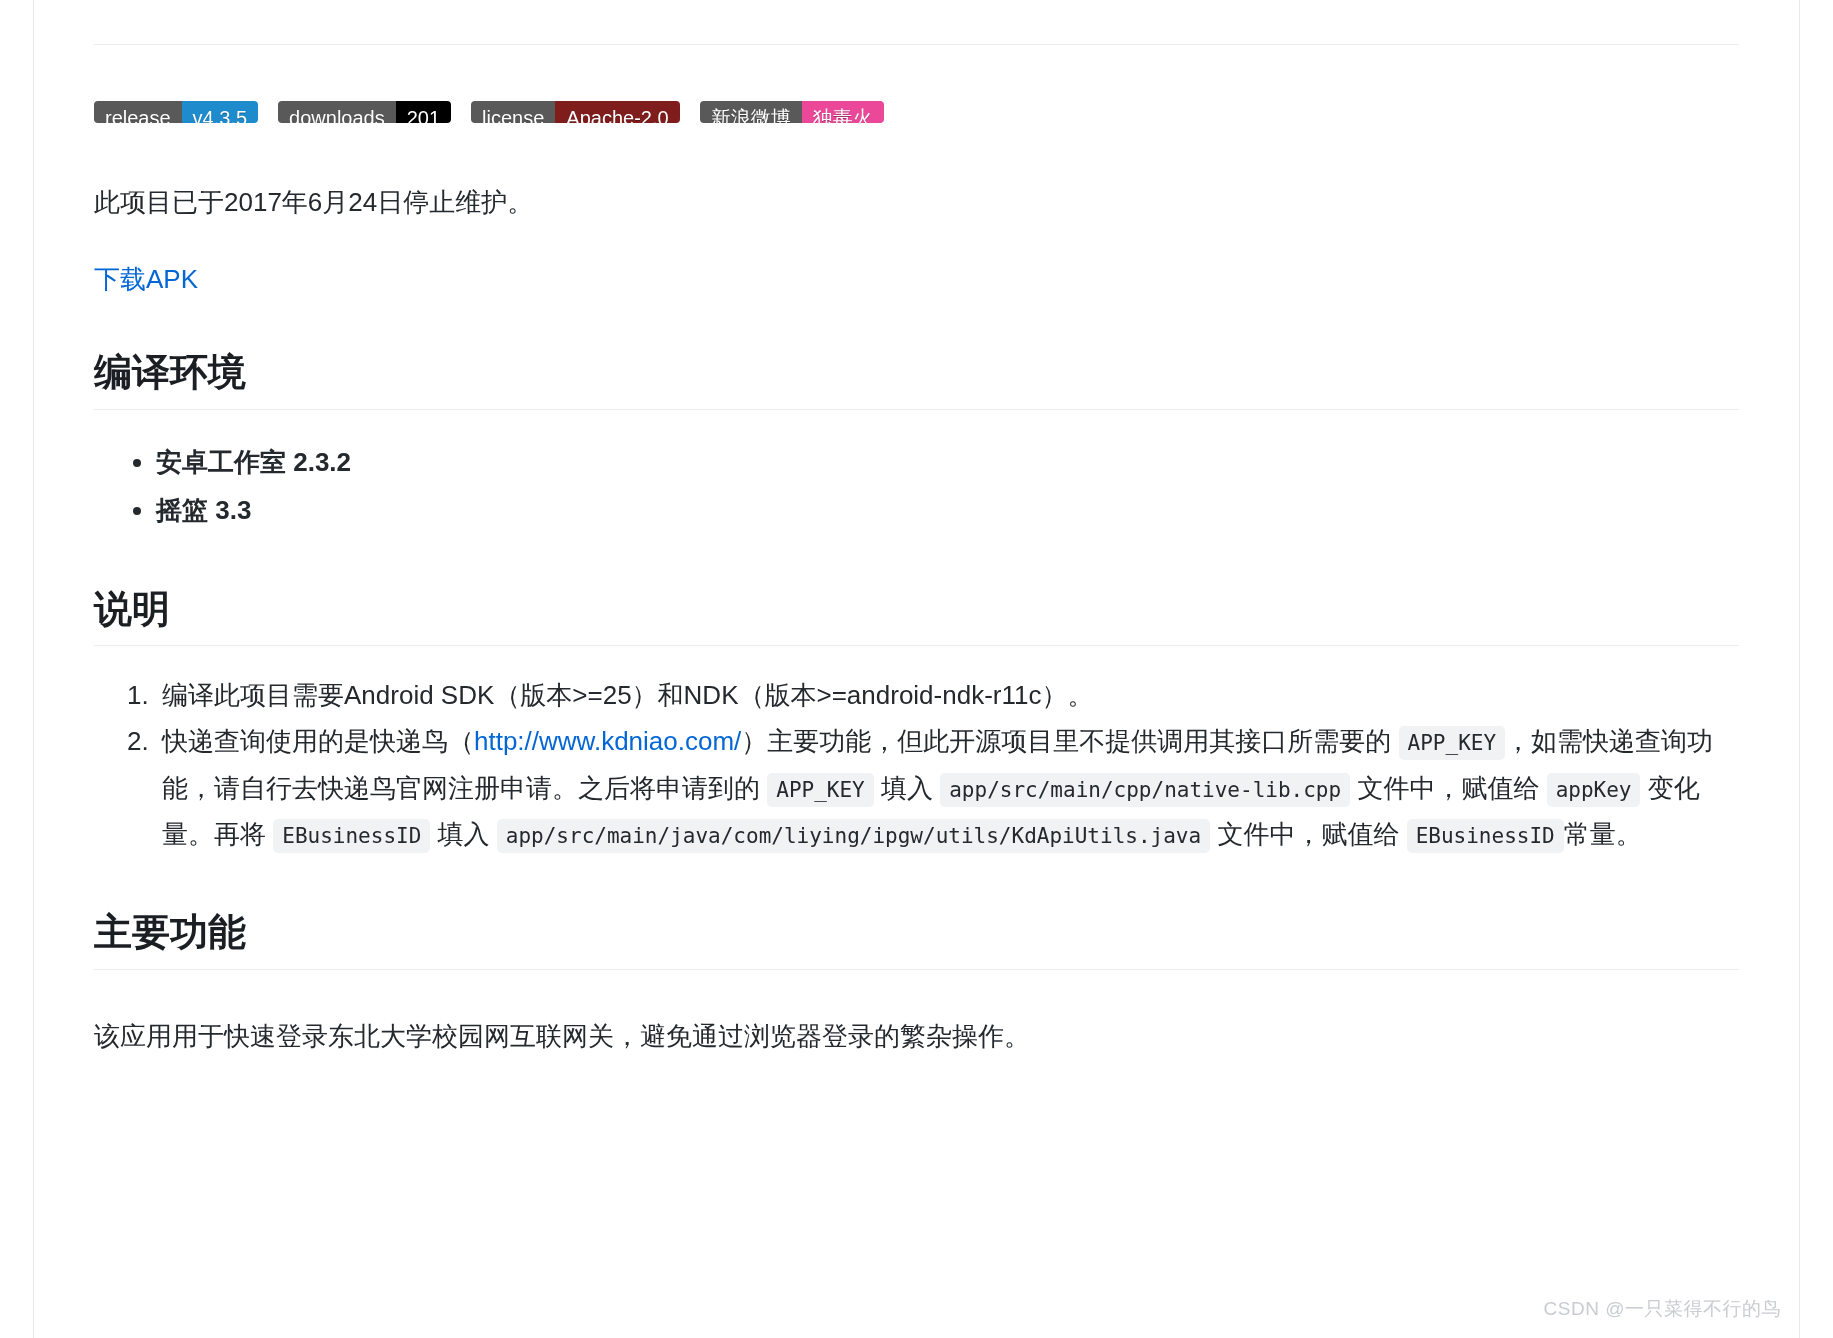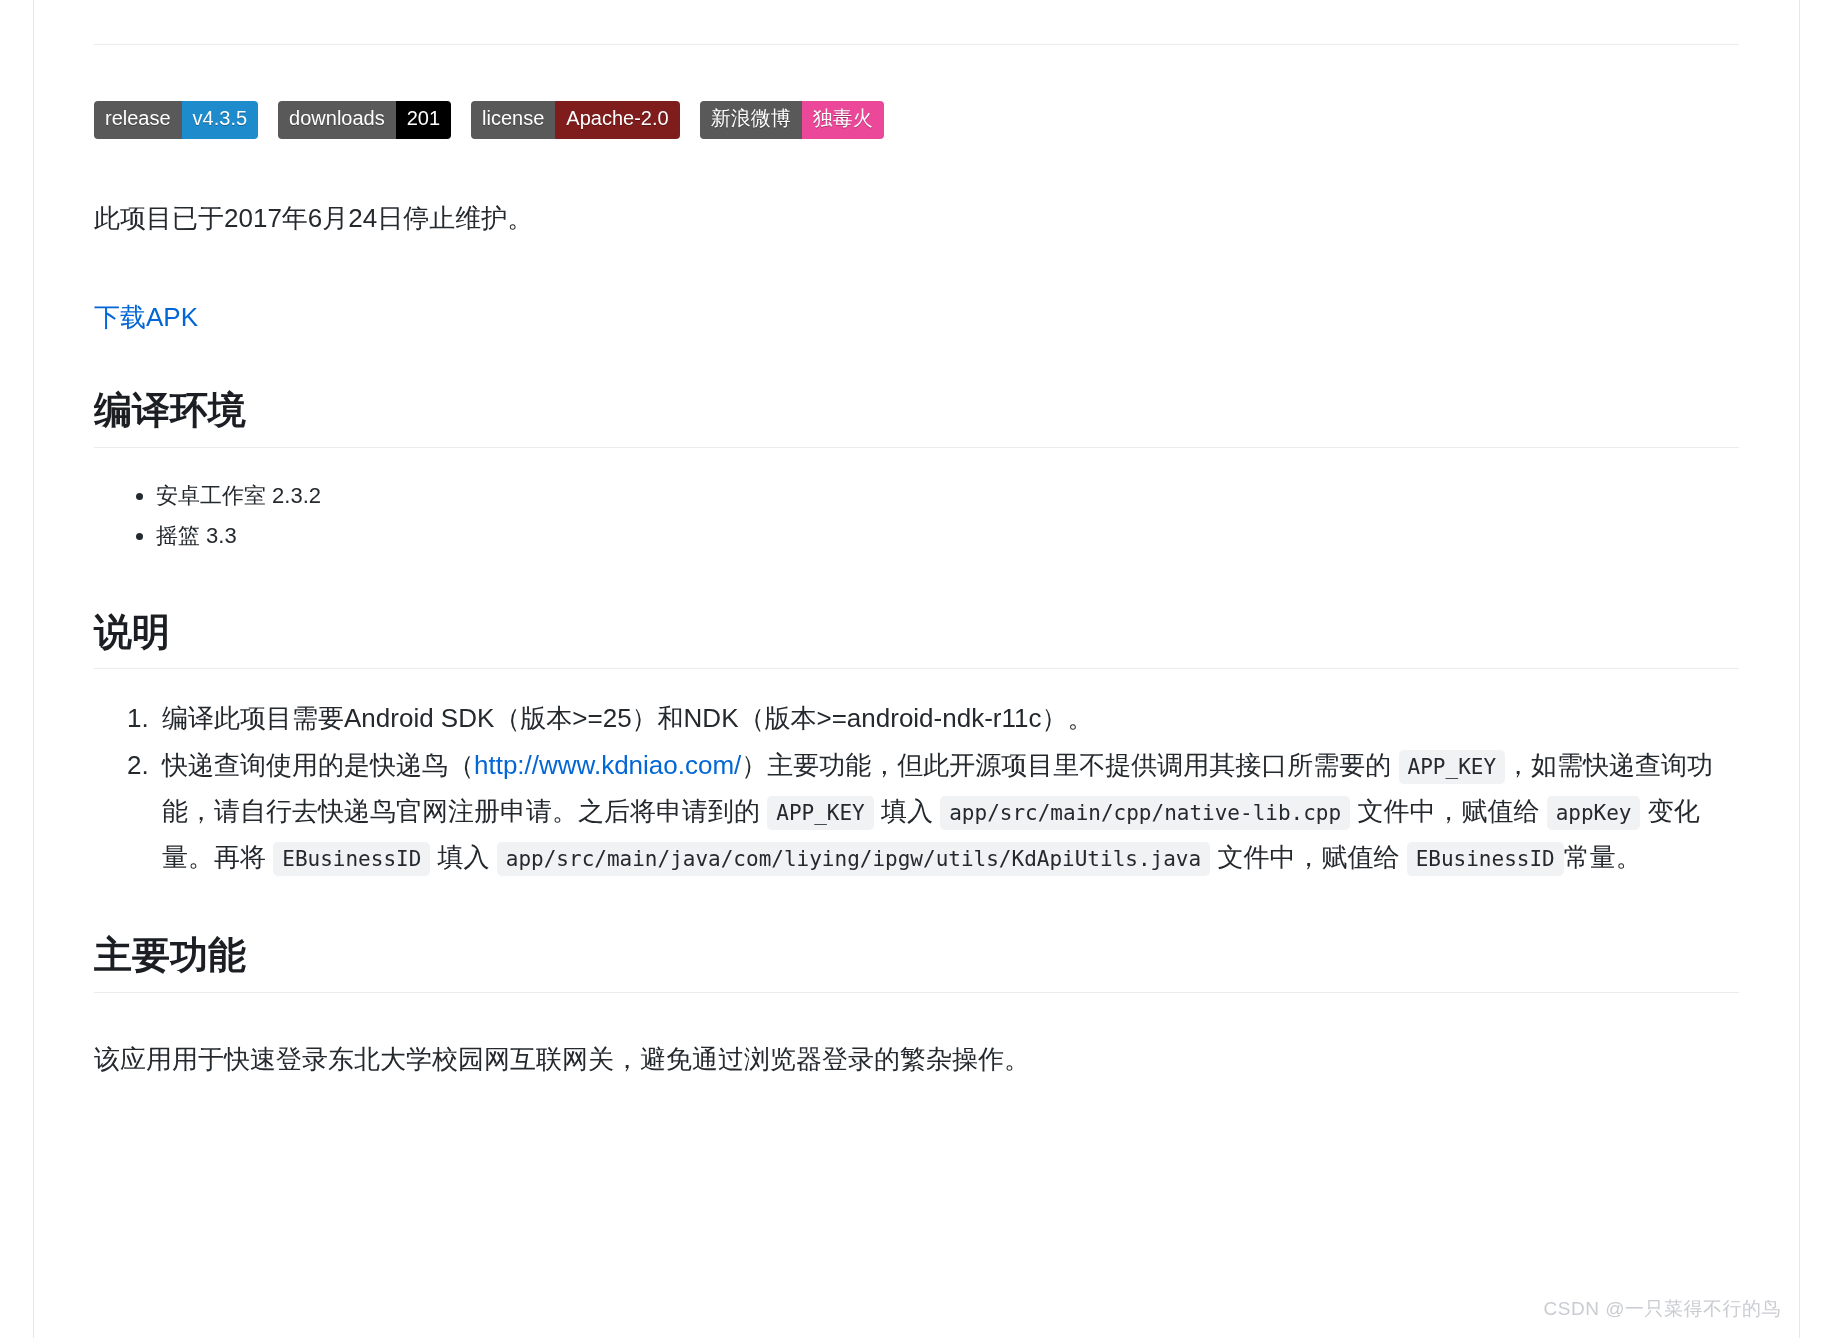--- a/index.html
+++ b/index.html
@@ -58,21 +58,21 @@
 
   
   .badges {
     display: flex;
     align-items: center;
     gap: 20px;
     margin: 56px 0 0 0;
   }
   .badge {
     display: inline-flex;
-    height: 38px;
+    height: 22px;
     border-radius: 4px;
     overflow: hidden;
     font-size: 20px;
     line-height: 35px;
     color: #ffffff;
     text-shadow: 0 1px 0 rgba(1,1,1,.3);
     white-space: nowrap;
   }
   .badge .k {
     background: #595959;
@@ -85,21 +85,21 @@
   
   .notice {
     font-size: 26px;
     font-weight: 400;
     color: #24292e;
     margin: 60px 0 0 0;
     line-height: 1.5;
   }
 
   .link-row {
-    margin: 60px 0 0 0;
+    margin: 38px 0 0 0;
     font-size: 26px;
     line-height: 1.5;
   }
   a.link {
     color: #0366d6;
     text-decoration: none;
   }
 
   
   .h2 {
@@ -111,23 +111,24 @@
   }
   .h2.tight { margin-top: 52px; }
 
   
   ul.bullets {
     margin: 28px 0 0 0;
     padding-left: 62px;
     list-style: disc;
   }
   ul.bullets li {
-    font-size: 22px;
+    font-size: 26px;
     line-height: 1.85;
     color: #24292e;
+    font-weight: bold;
   }
 
   ol.numbered {
     margin: 26px 0 0 0;
     padding-left: 62px;
     list-style: decimal;
   }
   ol.numbered > li {
     font-size: 26px;
     line-height: 1.78;

